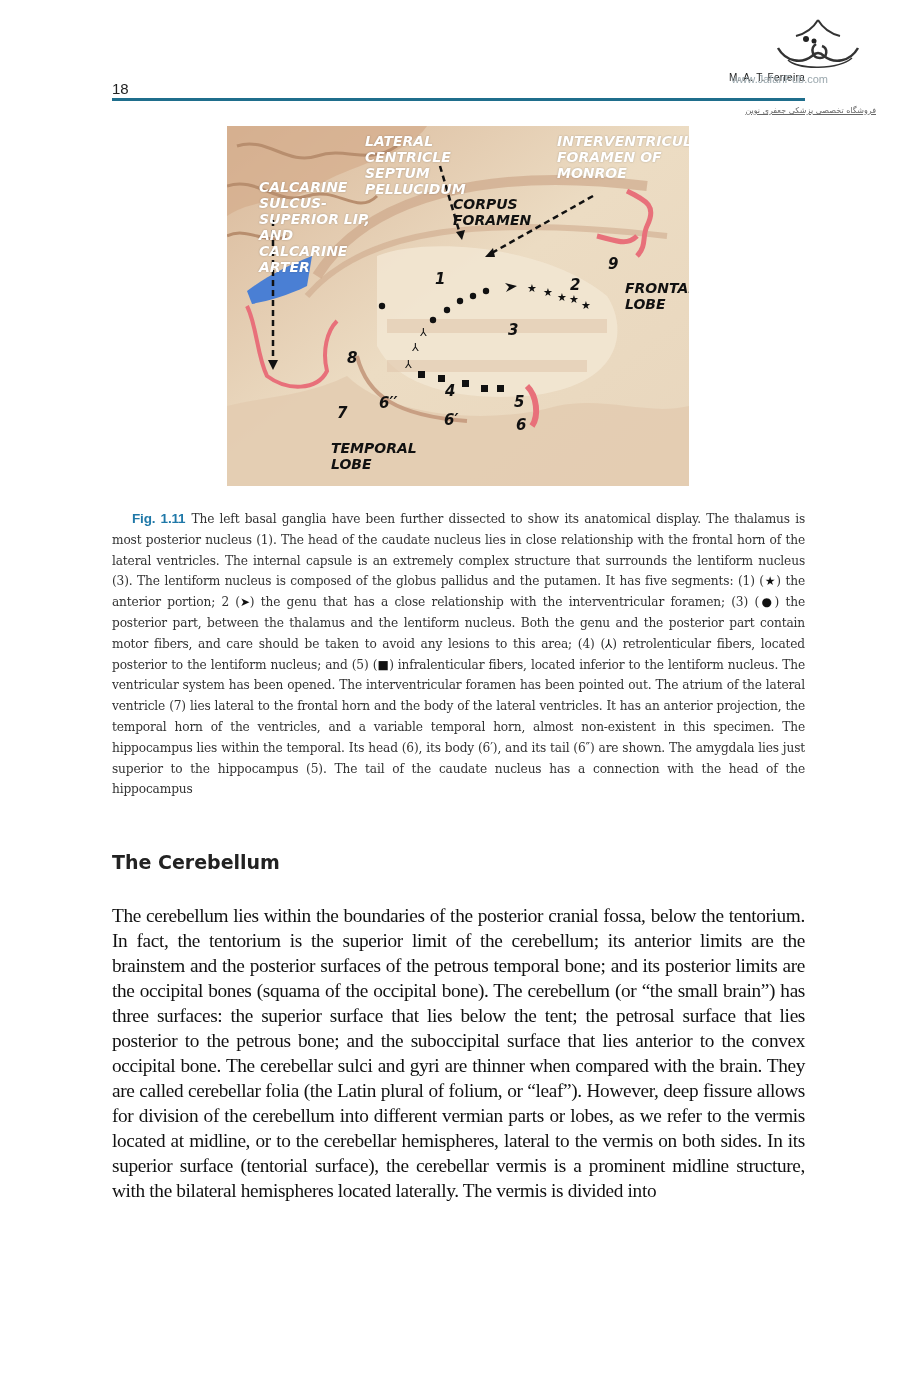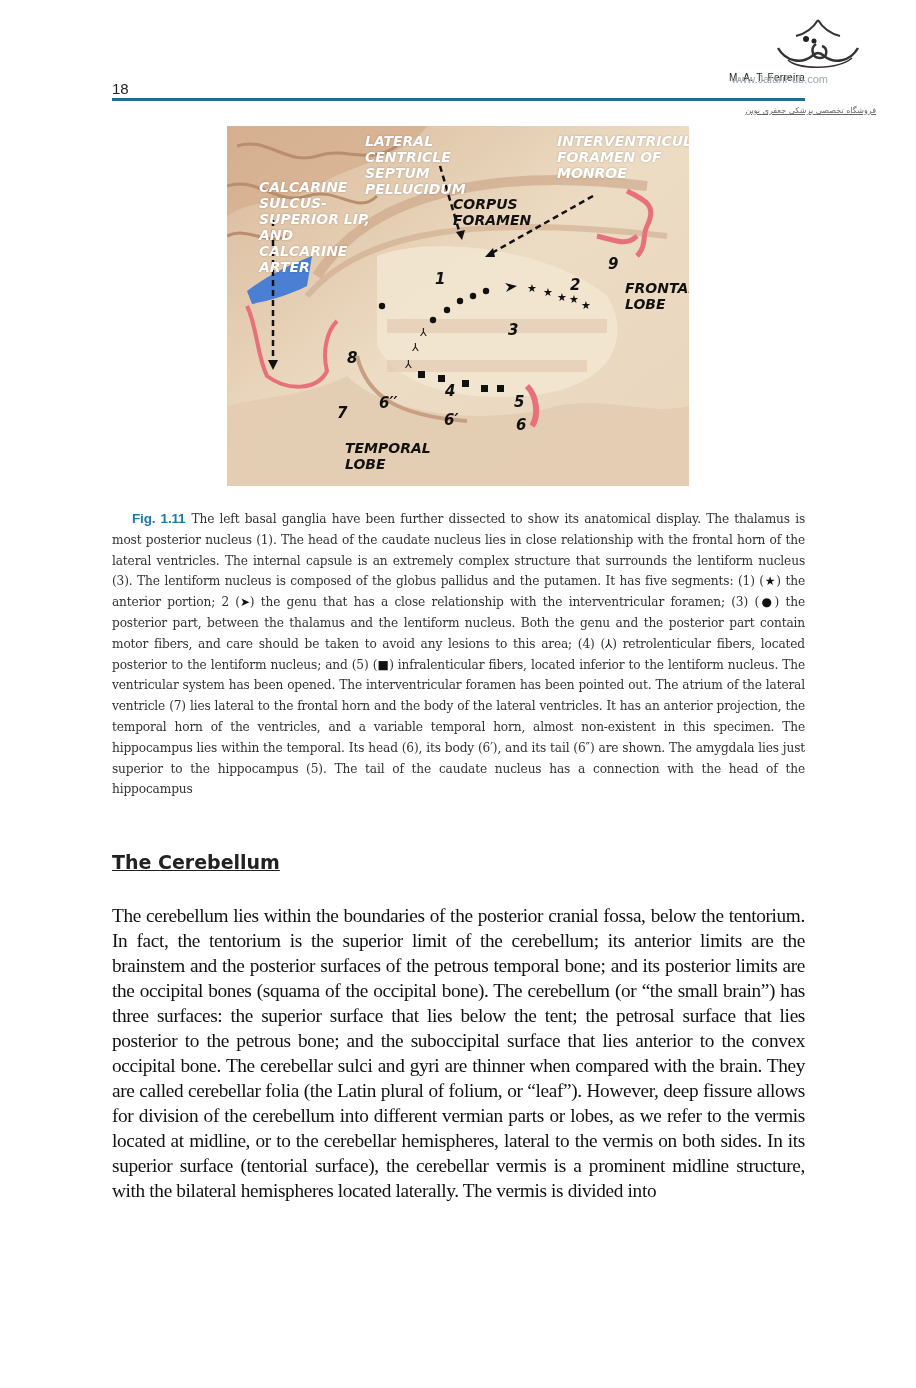--- a/index.html
+++ b/index.html
@@ -131,32 +131,32 @@
 SUPERIOR LIP, AND
 CALCARINE ARTER</span></div>
   <div class="fig-label" style="left:138px; top:7px; width:140px;"><span style="white-space:pre-line;">LATERAL CENTRICLE
 SEPTUM PELLUCIDUM</span></div>
   <div class="fig-label" style="left:330px; top:7px; width:120px;"><span style="white-space:pre-line;">INTERVENTRICULAR
 FORAMEN OF
 MONROE</span></div>
   <div class="fig-label dark" style="left:226px; top:70px; width:120px;"><span>CORPUS FORAMEN</span></div>
   <div class="fig-label dark" style="left:398px; top:154px; width:70px;"><span style="white-space:pre-line;">FRONTAL
 LOBE</span></div>
-  <div class="fig-label dark" style="left:118px; top:314px; width:80px;"><span style="white-space:pre-line;">TEMPORAL
+  <div class="fig-label dark" style="left:104px; top:314px; width:80px;"><span style="white-space:pre-line;">TEMPORAL
 LOBE</span></div>
 
   <span class="fig-num" style="left:208px; top:144px;">1</span>
   <span class="fig-num" style="left:343px; top:150px;">2</span>
   <span class="fig-num" style="left:281px; top:195px;">3</span>
   <span class="fig-num" style="left:218px; top:256px;">4</span>
   <span class="fig-num" style="left:287px; top:267px;">5</span>
   <span class="fig-num" style="left:289px; top:290px;">6</span>
   <span class="fig-num" style="left:217px; top:285px;">6′</span>
   <span class="fig-num" style="left:152px; top:268px;">6′′</span>
   <span class="fig-num" style="left:110px; top:278px;">7</span>
   <span class="fig-num" style="left:120px; top:223px;">8</span>
   <span class="fig-num" style="left:381px; top:129px;">9</span>
 </div>
 
 <div class="caption"><span class="fig-tag">Fig. 1.11</span><span>The left basal ganglia have been further dissected to show its anatomical display. The thalamus is most posterior nucleus (1). The head of the caudate nucleus lies in close relationship with the frontal horn of the lateral ventricles. The internal capsule is an extremely complex structure that surrounds the lentiform nucleus (3). The lentiform nucleus is composed of the globus pallidus and the putamen. It has five segments: (1) (</span><span class="sym">★</span><span>) the anterior portion; 2 (</span><span class="sym">➤</span><span>) the genu that has a close relationship with the interventricular foramen; (3) (</span><span class="sym">●</span><span>) the posterior part, between the thalamus and the lentiform nucleus. Both the genu and the posterior part contain motor fibers, and care should be taken to avoid any lesions to this area; (4) (</span><span class="sym">⅄</span><span>) retrolenticular fibers, located posterior to the lentiform nucleus; and (5) (</span><span class="sym">■</span><span>) infralenticular fibers, located inferior to the lentiform nucleus. The ventricular system has been opened. The interventricular foramen has been pointed out. The atrium of the lateral ventricle (7) lies lateral to the frontal horn and the body of the lateral ventricles. It has an anterior projection, the temporal horn of the ventricles, and a variable temporal horn, almost non-existent in this specimen. The hippocampus lies within the temporal. Its head (6), its body (6′), and its tail (6″) are shown. The amygdala lies just superior to the hippocampus (5). The tail of the caudate nucleus has a connection with the head of the hippocampus</span></div>
 
-<h2 class="section-title" style="margin:0;text-decoration:underline;">The Cerebellum</h2>
+<h2 class="section-title" style="margin:0;">The Cerebellum</h2>
 <p class="body-text" style="margin:0;">The cerebellum lies within the boundaries of the posterior cranial fossa, below the tentorium. In fact, the tentorium is the superior limit of the cerebellum; its anterior limits are the brainstem and the posterior surfaces of the petrous temporal bone; and its posterior limits are the occipital bones (squama of the occipital bone). The cerebellum (or “the small brain”) has three surfaces: the superior surface that lies below the tent; the petrosal surface that lies posterior to the petrous bone; and the suboccipital surface that lies anterior to the convex occipital bone. The cerebellar sulci and gyri are thinner when compared with the brain. They are called cerebellar folia (the Latin plural of folium, or “leaf”). However, deep fissure allows for division of the cerebellum into different vermian parts or lobes, as we refer to the vermis located at midline, or to the cerebellar hemispheres, lateral to the vermis on both sides. In its superior surface (tentorial surface), the cerebellar vermis is a prominent midline structure, with the bilateral hemispheres located laterally. The vermis is divided into</p>
 
 </body></html>

